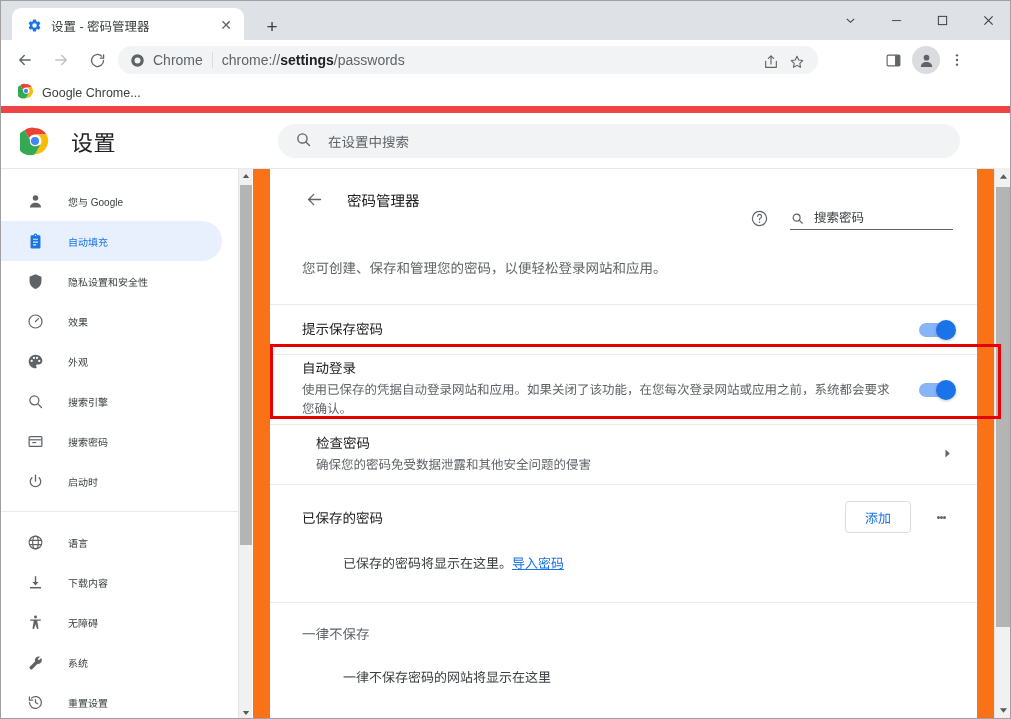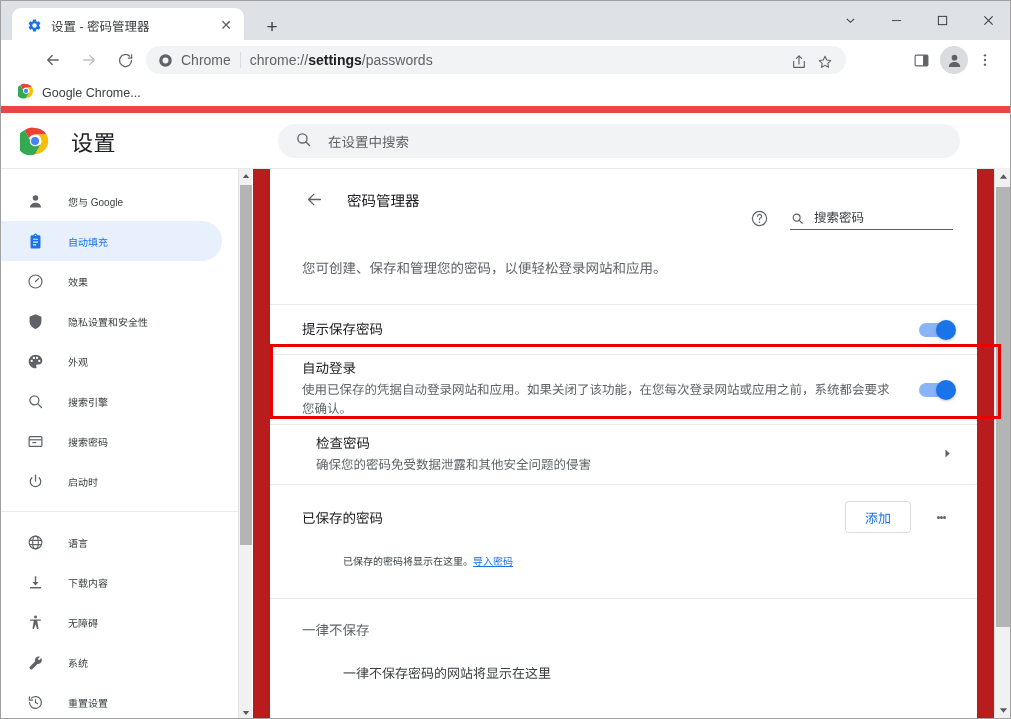--- a/index.html
+++ b/index.html
@@ -38,21 +38,21 @@
   }
   .wincontrols { position:absolute; right:0; top:0; height:40px; display:flex; }
   .wc {
     width:46px; height:40px; display:flex; align-items:center; justify-content:center;
     color:#3c4043;
   }
 
   
   .toolbar {
     position:absolute; left:0; top:40px; width:978px; height:40px;
-    background:#fff; display:flex; align-items:center;margin-left:28px;
+    background:#fff; display:flex; align-items:center;
   }
   .navbtn {
     width:30px; height:30px; margin-left:6px; border-radius:50%;
     display:flex; align-items:center; justify-content:center; color:#5f6368;
   }
   .navbtn.first { margin-left:10px; }
   .navbtn.disabled { color:#bdc1c6; }
   .omnibox {
     position:absolute; left:118px; top:6px; width:700px; height:28px;
     background:#f1f3f4; border-radius:14px; display:flex; align-items:center;
@@ -133,21 +133,21 @@
     display:flex; align-items:center; justify-content:center; color:#5a5a5a;
   }
   .sb-arrow.up { top:0; } .sb-arrow.down { bottom:0; }
   .sb-thumb {
     position:absolute; left:1px; width:12px; background:#b4b4b4; border-radius:0;
   }
 
   
   .content {
     position:absolute; left:253px; top:0; right:17px; height:551px;
-    background:#b91c1c; overflow:hidden;
+    background:#f97316; overflow:hidden;
   }
   .card {
     position:absolute; left:17px; top:0; right:17px; background:#fff;
     min-height:560px;
   }
 
   .pm-header { position:relative; height:60px; display:flex; align-items:center; }
   .back-arrow {
     margin-left:32px; width:24px; height:24px;
     display:flex; align-items:center; justify-content:center; color:#5f6368;
@@ -200,21 +200,21 @@
     background:#fff; color:#1a73e8; font-size:13px;
     display:flex; align-items:center; justify-content:center;
     font-family:"Liberation Sans", sans-serif;
   }
   .kebab {
     margin-left:18px; width:24px; height:24px;
     display:flex; align-items:center; justify-content:center;
   }
   .kebab i { display:block; width:3px; height:3px; border-radius:50%; background:#5f6368; margin:1.2px 0; }
 
-  .empty-note { padding:4px 32px 30px 73px; font-size:10px; color:#3c4043; }
+  .empty-note { padding:4px 32px 30px 73px; font-size:13px; color:#3c4043; }
   .empty-note a { color:#1a73e8; text-decoration:underline; }
   .empty-note2 { padding:4px 32px 30px 73px; font-size:13px; color:#3c4043; }
 
   .section-head2 { padding:0 24px 0 32px; height:60px; display:flex; align-items:center; }
   .section-head2 .sh-title { font-size:13.5px; color:#5f6368; }
   .divider-thick { height:1px; background:#e8eaed; }
 
   
   .red-box {
     position:absolute; left:270px; top:344px; width:731px; height:75px;
@@ -398,35 +398,35 @@
           <span class="si-icon">
             <svg width="17" height="17" viewBox="0 0 24 24" fill="currentColor">
                 <path d="M17 3h-2.2a2.9 2.9 0 0 0-5.6 0H7a2 2 0 0 0-2 2v15a2 2 0 0 0 2 2h10a2 2 0 0 0 2-2V5a2 2 0 0 0-2-2zm-5-.6a1 1 0 1 1 0 2 1 1 0 0 1 0-2zM8.5 8h7v1.7h-7zm0 4h7v1.7h-7zm0 4h4.6v1.7H8.5z" fill="currentColor"></path>
               </svg>
           </span>
           <span class="si-label">自动填充</span>
         </div>
 
         <div class="side-item">
           <span class="si-icon">
+            <svg width="17" height="17" viewBox="0 0 24 24" fill="currentColor">
+                <path d="M12 1.8 3.6 5.2v6.2c0 5.2 3.6 9.9 8.4 11.1 4.8-1.2 8.4-5.9 8.4-11.1V5.2z"></path>
+              </svg>
+          </span>
+          <span class="si-label">隐私设置和安全性</span>
+        </div>
+
+        <div class="side-item">
+          <span class="si-icon">
             <svg width="17" height="17" viewBox="0 0 24 24" fill="none" stroke="currentColor" stroke-width="1.7">
                 <circle cx="12" cy="12" r="9.2"></circle>
                 <path d="M12 12 16.3 7.9" stroke-linecap="round"></path>
               </svg>
           </span>
           <span class="si-label">效果</span>
-        </div>
-
-        <div class="side-item">
-          <span class="si-icon">
-            <svg width="17" height="17" viewBox="0 0 24 24" fill="currentColor">
-                <path d="M12 1.8 3.6 5.2v6.2c0 5.2 3.6 9.9 8.4 11.1 4.8-1.2 8.4-5.9 8.4-11.1V5.2z"></path>
-              </svg>
-          </span>
-          <span class="si-label">隐私设置和安全性</span>
         </div>
 
         <div class="side-item">
           <span class="si-icon">
             <svg width="17" height="17" viewBox="0 0 24 24" fill="currentColor">
                 <path d="M12 2.4C6.7 2.4 2.4 6.7 2.4 12S6.7 21.6 12 21.6c.9 0 1.6-.7 1.6-1.6 0-.4-.2-.8-.4-1.1-.3-.3-.4-.6-.4-1 0-.9.7-1.6 1.6-1.6h1.9c3 0 5.4-2.4 5.4-5.4 0-4.6-4.3-8.5-9.6-8.5zM6.6 12.8a1.6 1.6 0 1 1 0-3.2 1.6 1.6 0 0 1 0 3.2zm3.2-4.3a1.6 1.6 0 1 1 0-3.2 1.6 1.6 0 0 1 0 3.2zm4.3 0a1.6 1.6 0 1 1 0-3.2 1.6 1.6 0 0 1 0 3.2zm3.2 4.3a1.6 1.6 0 1 1 0-3.2 1.6 1.6 0 0 1 0 3.2z"></path>
               </svg>
           </span>
           <span class="si-label">外观</span>
         </div>

